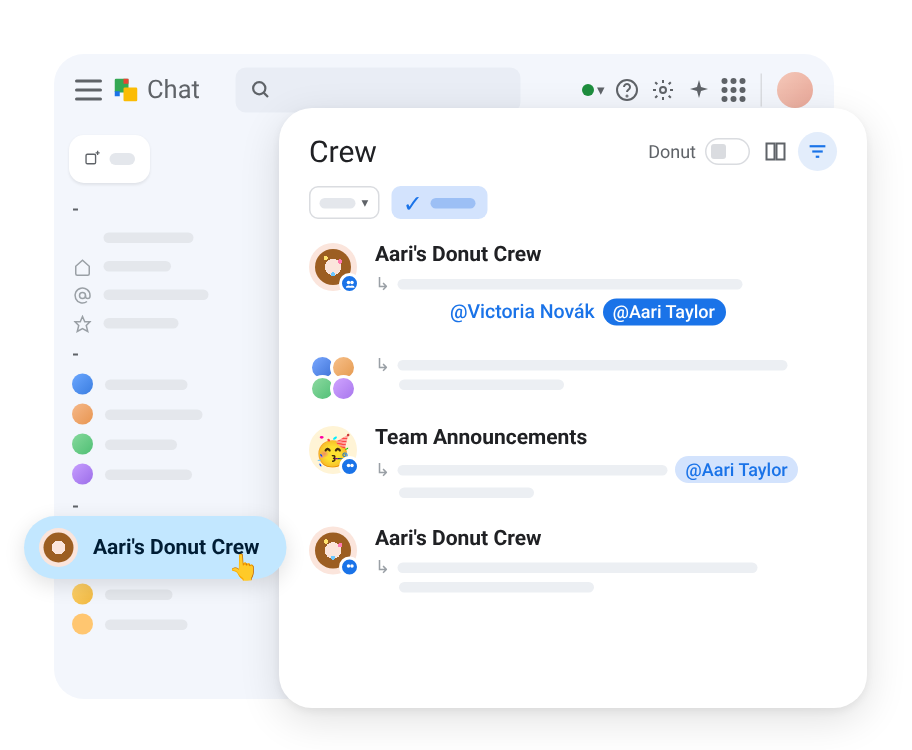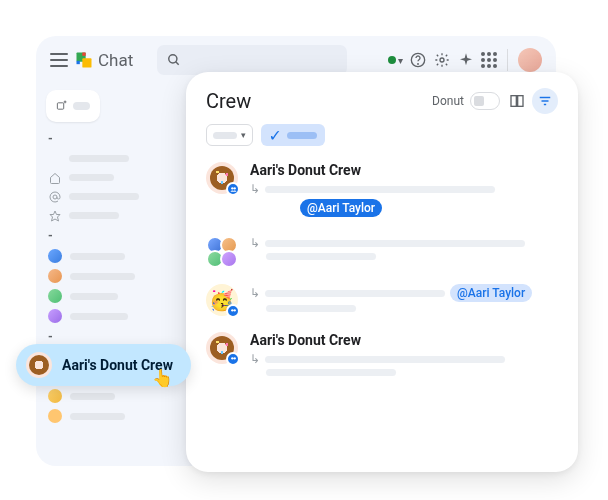--- a/index.html
+++ b/index.html
@@ -283,20 +283,21 @@
             </svg>
           </div>
       </div>
       <div class="conv-body">
         <div class="conv-title">Aari's Donut Crew</div>
         <div class="conv-line">
             <span class="reply-arrow">↳</span>
             <div class="line-ph" style="width:230px"></div>
           </div>
         <div class="conv-line" style="padding-left:50px">
+          <span class="mention-link">@Victoria Novák</span>
           <span class="mention-chip-solid">@Aari Taylor</span>
         </div>
       </div>
     </div>
 
     <div class="conv">
       <div class="conv-avatar">
         <div class="group-av">
             <div class="sub s1"></div>
             <div class="sub s2"></div>
@@ -319,20 +320,21 @@
       <div class="conv-avatar">
         <div class="party-av">🥳</div>
         <div class="badge-sm">
             <svg width="7" height="7" viewBox="0 0 24 24" fill="#fff">
               <circle cx="8" cy="8" r="4"></circle>
               <circle cx="16" cy="8" r="4"></circle>
             </svg>
           </div>
       </div>
       <div class="conv-body">
+        <div class="conv-title">Team Announcements</div>
         <div class="conv-line">
           <span class="reply-arrow">↳</span>
           <div class="line-ph" style="width:180px"></div>
           <span class="mention-chip-light">@Aari Taylor</span>
         </div>
         <div class="conv-line" style="padding-left:16px">
             <div class="line-ph" style="width:90px"></div>
           </div>
       </div>
     </div>

